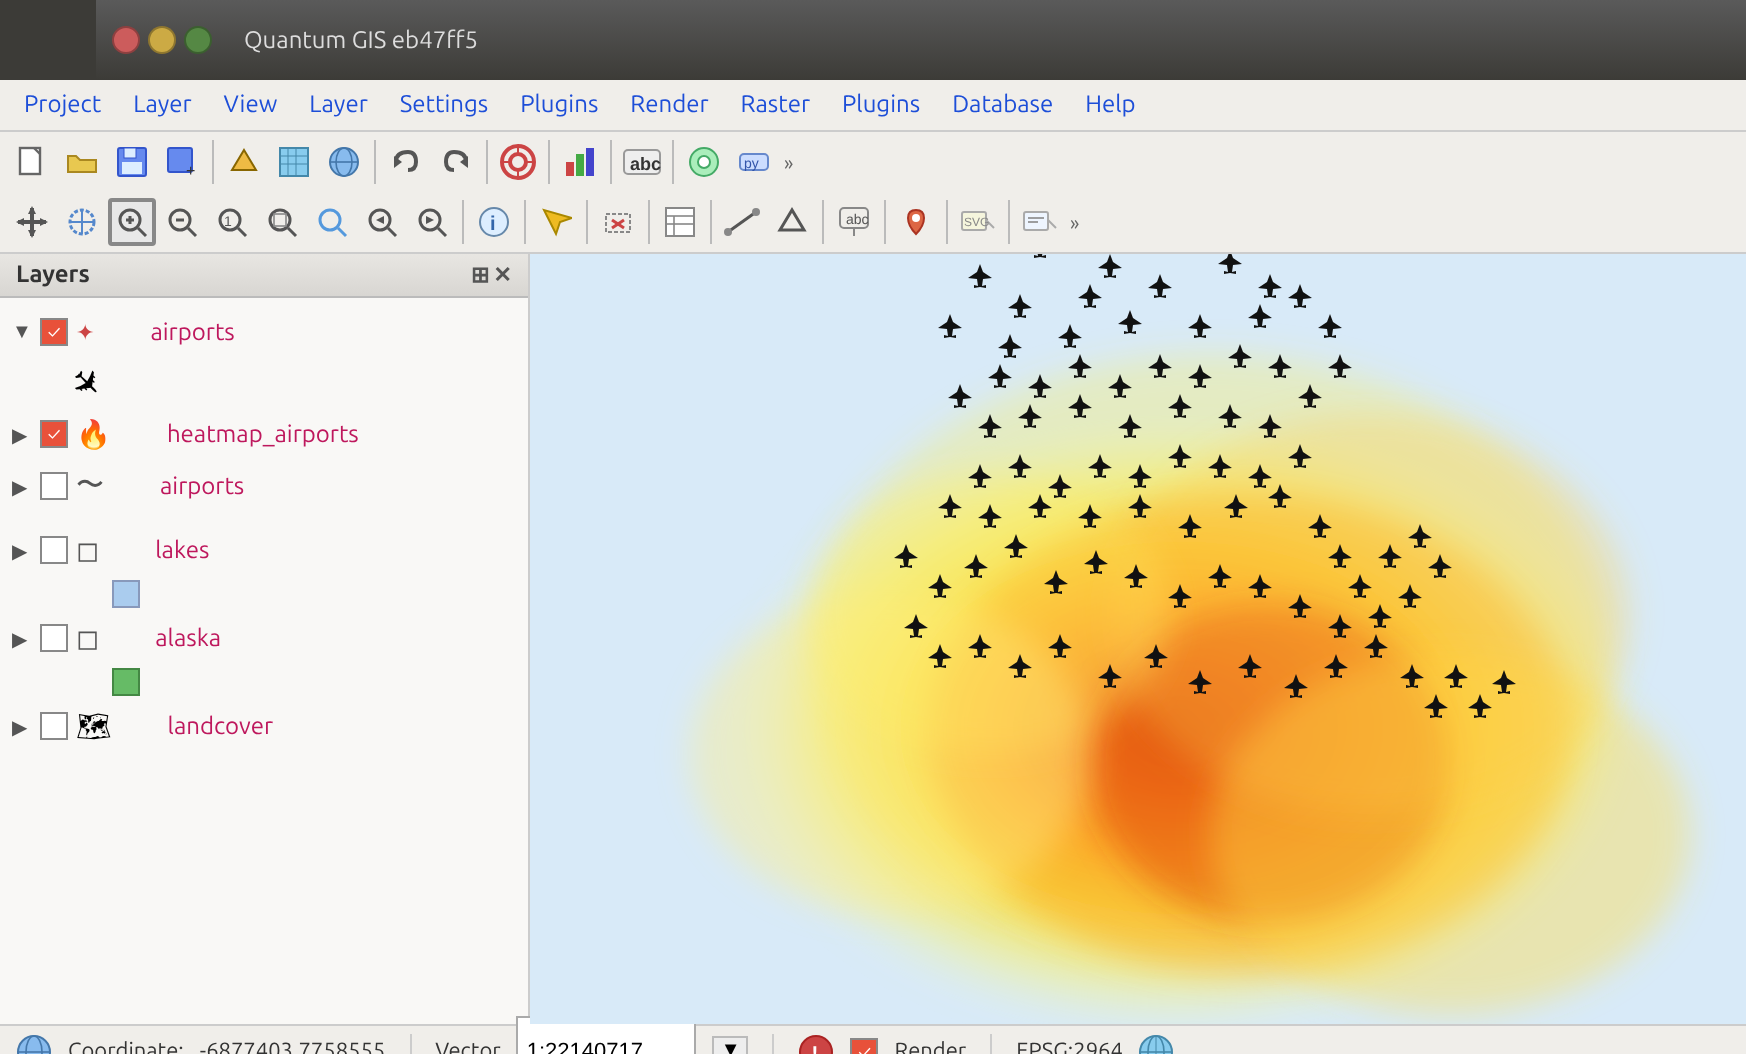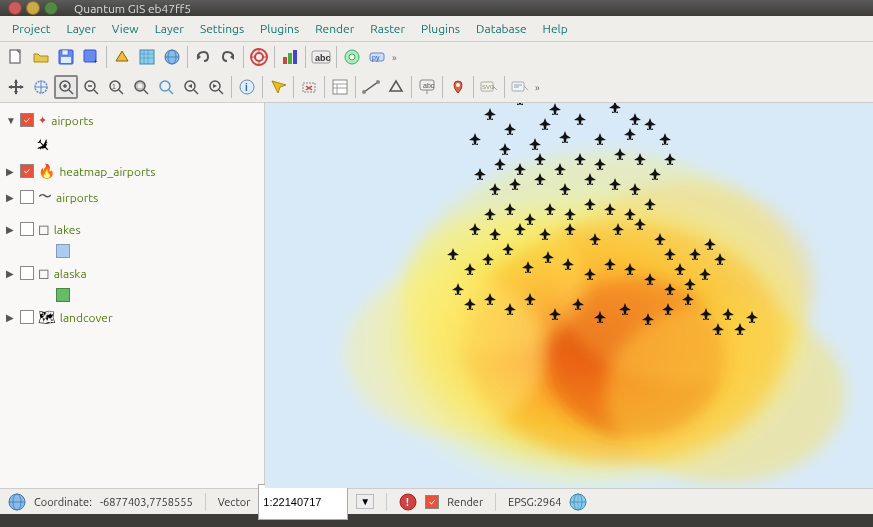--- a/index.html
+++ b/index.html
@@ -1,25 +1,26 @@
 <!DOCTYPE html>
 <html><head>
   <meta charset="utf-8">
   <style>
     * { margin: 0; padding: 0; box-sizing: border-box; }
     body { width: 873px; height: 527px; font-family: 'Ubuntu', sans-serif; font-size: 12px; background: #3c3b37; overflow: hidden; }
 
     
     .titlebar {
       background: linear-gradient(to bottom, #5a5a5a, #3c3b37);
-      height: 16px;
+      height: 40px;
       display: flex;
       align-items: center;
       padding: 0 8px;
       gap: 8px;
+      margin-left: 48px;
     }
     .titlebar-buttons { display: flex; gap: 4px; }
     .titlebar-btn {
       width: 14px; height: 14px; border-radius: 50%; border: 1px solid rgba(0,0,0,0.3);
       display: flex; align-items: center; justify-content: center; cursor: pointer; font-size: 8px;
     }
     .btn-close { background: #cc5c5c; }
     .btn-min { background: #ccaa44; }
     .btn-max { background: #558844; }
     .titlebar-title { color: #ddd; font-size: 12px; margin-left: 8px; }
@@ -28,21 +29,21 @@
     .menubar {
       background: #f0eeea;
       height: 26px;
       display: flex;
       align-items: center;
       padding: 0 4px;
       border-bottom: 1px solid #ccc;
     }
     .menu-item {
       padding: 3px 8px;
-      color: #0f766e;
+      color: #1d4ed8;
       font-size: 12px;
       cursor: pointer;
       border-radius: 3px;
     }
 
     
     .toolbar-area {
       background: #f0eeea;
       border-bottom: 1px solid #ccc;
       display: flex;
@@ -115,21 +116,21 @@
     .layer-checkbox {
       width: 14px; height: 14px;
       border: 1px solid #888;
       background: white;
       display: flex; align-items: center; justify-content: center;
       font-size: 10px;
       flex-shrink: 0;
     }
     .layer-checkbox.checked { background: #e8513a; }
     .layer-checkbox.checked::after { content: '✓'; color: white; font-size: 9px; }
-    .layer-name { font-size: 12px; color: #4d7c0f; }
+    .layer-name { font-size: 12px; color: #be185d; margin-left: 24px; }
     .layer-swatch-row {
       display: flex;
       align-items: center;
       padding: 2px 6px 2px 56px;
       gap: 4px;
     }
 
     
     .map-area {
       flex: 1;
@@ -435,20 +436,27 @@
           <line x1="3" y1="8" x2="8" y2="8" stroke="#888" stroke-width="0.8"></line>
         </svg>
     </button>
     <div class="toolbar-more">»</div>
   </div>
 </div>
 
 <div class="main-area" style="height: 385px;">
 
   <div class="layers-panel">
+    <div class="layers-header">
+      <span>Layers</span>
+      <div class="layers-header-icons">
+        <span class="layers-header-icon">⊞</span>
+        <span class="layers-header-icon">✕</span>
+      </div>
+    </div>
     <div class="layers-list">
 
       <div class="layer-item">
         <span class="layer-expand">▼</span>
         <div class="layer-checkbox checked"></div>
         <span style="font-size:11px; color:#cc4444;">✦</span>
         <span class="layer-name">airports</span>
       </div>
 
       <div style="display:flex; align-items:center; padding: 2px 6px 2px 36px;">

